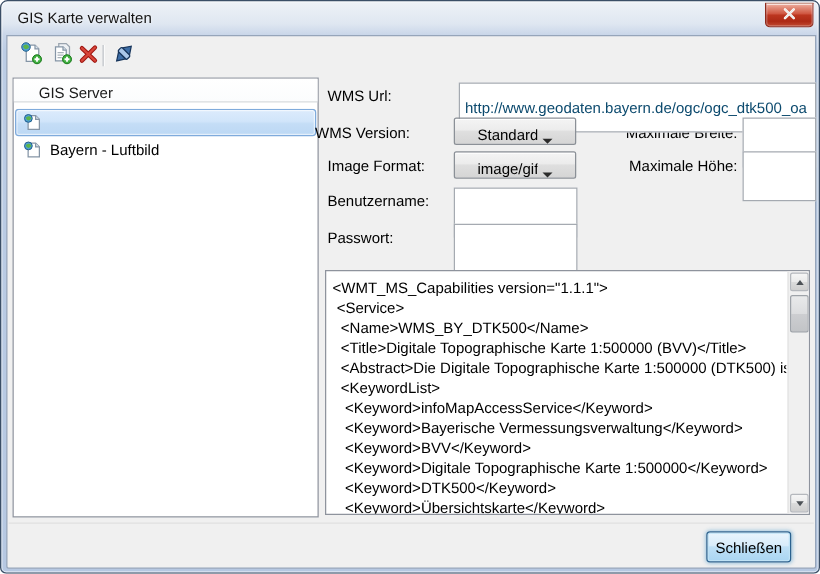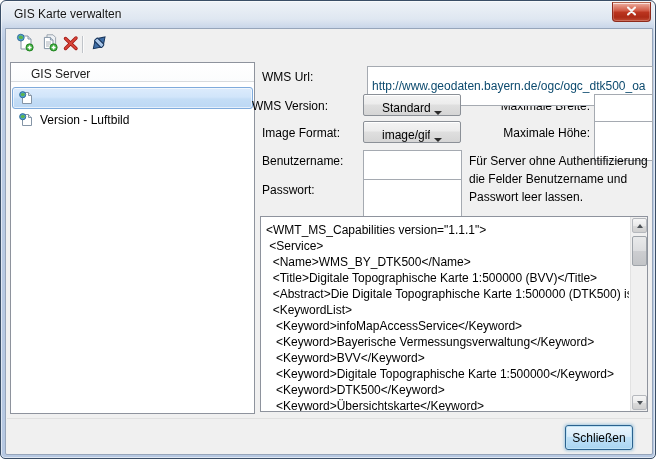--- a/index.html
+++ b/index.html
@@ -162,21 +162,21 @@
           </div>
           <div class="list-row">
             <span class="row-icon">
   <svg width="16" height="16" viewBox="0 0 16 16">
     <path d="M4.5 2.5 h6 l3 3 v8 h-9 z" fill="#ffffff" stroke="#8595a6" stroke-width="1"></path>
     <path d="M10.5 2.5 v3 h3" fill="#dde6ee" stroke="#8595a6" stroke-width="1"></path>
     <circle cx="4.7" cy="4.7" r="3.1" fill="#4f9fd3" stroke="#23618e" stroke-width="0.8"></circle>
     <path d="M2.6 4.2 q1.2 -1.6 2.9 -1.2 q1.4 0.5 1.6 1.8 q-0.9 1.4 -2.5 1.5 q-1.6 -0.3 -2 -2.1 z" fill="#5cb54a"></path>
   </svg>
 </span>
-            <span class="row-label">Version - Luftbild</span>
+            <span class="row-label">Bayern - Luftbild</span>
           </div>
         </div>
     </div>
 
     <div class="f-label" style="left:256px;top:41px">WMS Url:</div>
     <div class="f-label" style="left:246px;top:70px">WMS Version:</div>
     <div class="f-label" style="left:256px;top:97px">Image Format:</div>
     <div class="f-label" style="left:256px;top:125px">Benutzername:</div>
     <div class="f-label" style="left:256px;top:154px">Passwort:</div>
     <div class="f-label-r" style="top:70px">Maximale Breite:</div>
@@ -189,25 +189,20 @@
     </div>
     <div class="combo" style="left:357px;top:92px">
       <span class="combo-text">image/gif</span>
       <span class="combo-arrow"></span>
     </div>
     <input class="txt-input" style="left: 588px; top: 65px; width: 59px;" value="">
     <input class="txt-input" style="left: 588px; top: 92px; width: 59px;" value="">
     <input class="txt-input" style="left: 357px; top: 121px; width: 99px;" value="">
     <input class="txt-input" style="left: 357px; top: 150px; width: 99px;" value="">
 
-    <div class="hint">
-      <div>Für Server ohne Authentifizierung</div>
-      <div>die Felder Benutzername und</div>
-      <div>Passwort leer lassen.</div>
-    </div>
 
     <div class="cap-panel">
       <div class="cap-text">
           <div class="xml-line">&lt;WMT_MS_Capabilities version="1.1.1"&gt;</div>
           <div class="xml-line"> &lt;Service&gt;</div>
           <div class="xml-line">  &lt;Name&gt;WMS_BY_DTK500&lt;/Name&gt;</div>
           <div class="xml-line">  &lt;Title&gt;Digitale Topographische Karte 1:500000 (BVV)&lt;/Title&gt;</div>
           <div class="xml-line">  &lt;Abstract&gt;Die Digitale Topographische Karte 1:500000 (DTK500) is</div>
           <div class="xml-line">  &lt;KeywordList&gt;</div>
           <div class="xml-line">   &lt;Keyword&gt;infoMapAccessService&lt;/Keyword&gt;</div>

